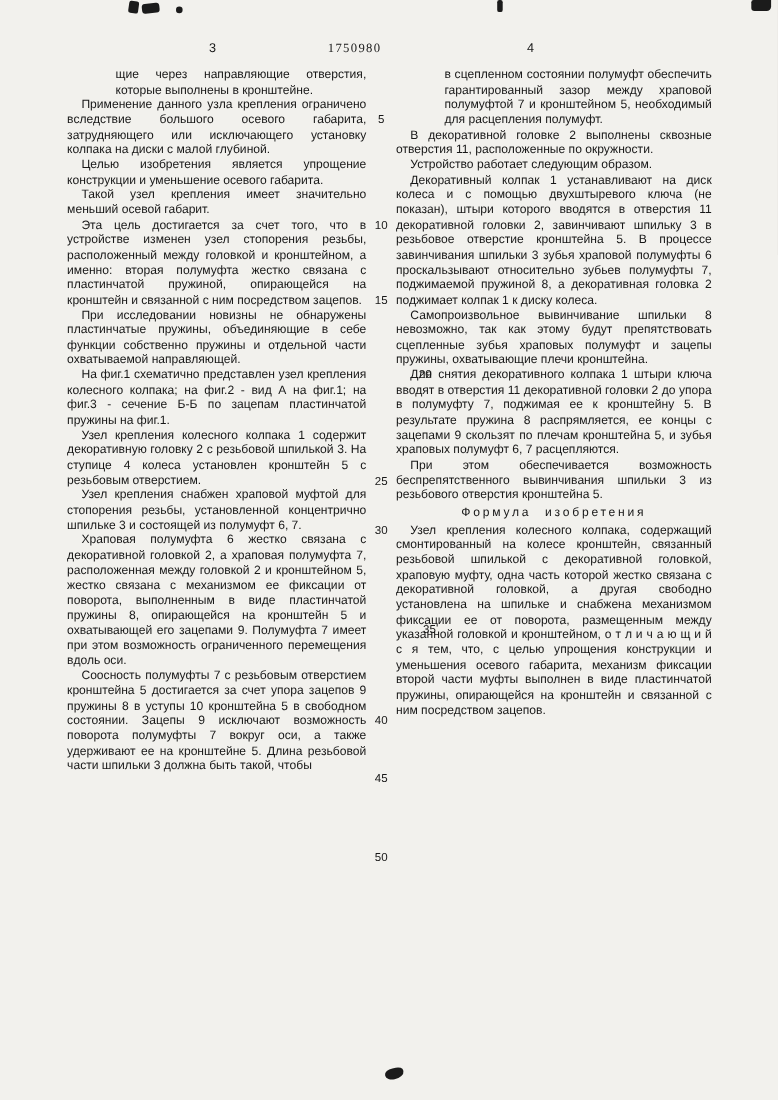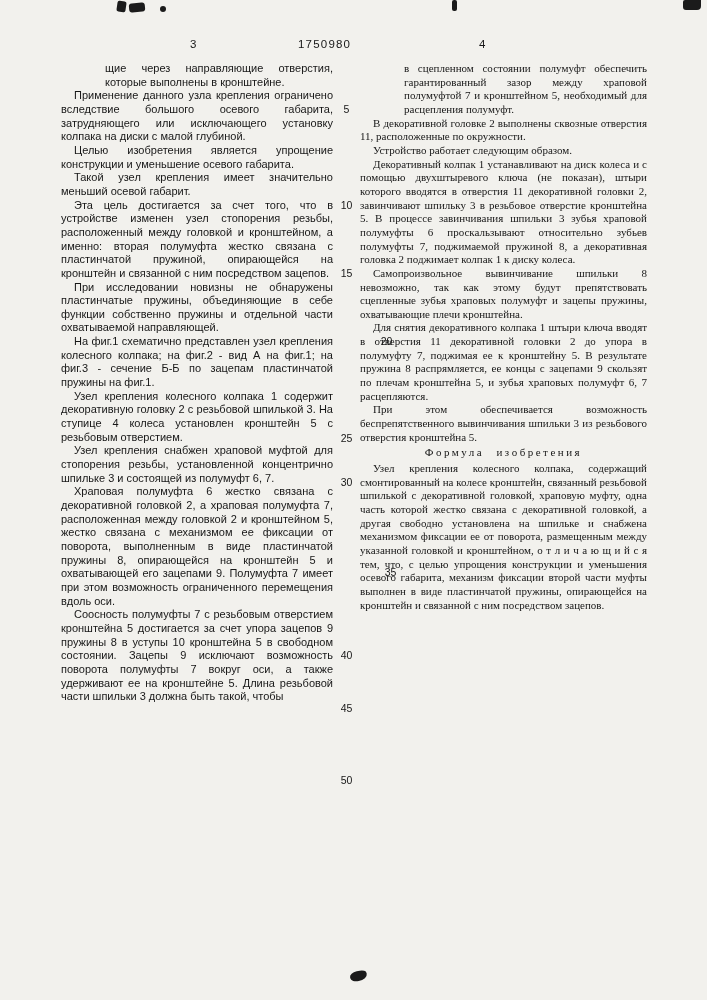--- a/index.html
+++ b/index.html
@@ -11,28 +11,28 @@
     width:707px; height:1000px;
     background:#f2f1ed;
     color:#171717;
     overflow:hidden;
   }
 
   
   .page-header { position:absolute; top:38px; left:0; width:100%; height:15px; font-size:11.5px; }
   .pn { position:absolute; top:0; }
   .pn-left   { left:190px; }
-  .pn-center { left:298px; letter-spacing:1.2px; }
+  .pn-center { left:298px; letter-spacing:1.2px;font-family:Liberation Serif, serif; }
   .pn-right  { left:479px; }
 
   
   .text-block { position:absolute; top:62px; left:61px; width:586px; display:flex; }
   .col { font-size:11px; line-height:13.65px; text-align:justify; }
   .left-col  { width:272px; flex:none; }
-  .right-col { width:287px; flex:none;font-family:Liberation Serif, serif; }
+  .right-col { width:287px; flex:none; }
 
   .gutter { position:relative; width:27px; flex:none; font-size:10.5px; }
   .gutter span { position:absolute; left:0; width:100%; text-align:center; }
   .gutter span:nth-child(1)  { top:41px; }
   .gutter span:nth-child(2)  { top:137px; }
   .gutter span:nth-child(3)  { top:205px; }
   .gutter span:nth-child(4)  { top:273px;margin-left:40px; }
   .gutter span:nth-child(5)  { top:370px; }
   .gutter span:nth-child(6)  { top:414px; }
   .gutter span:nth-child(7)  { top:504px;margin-left:44px; }

